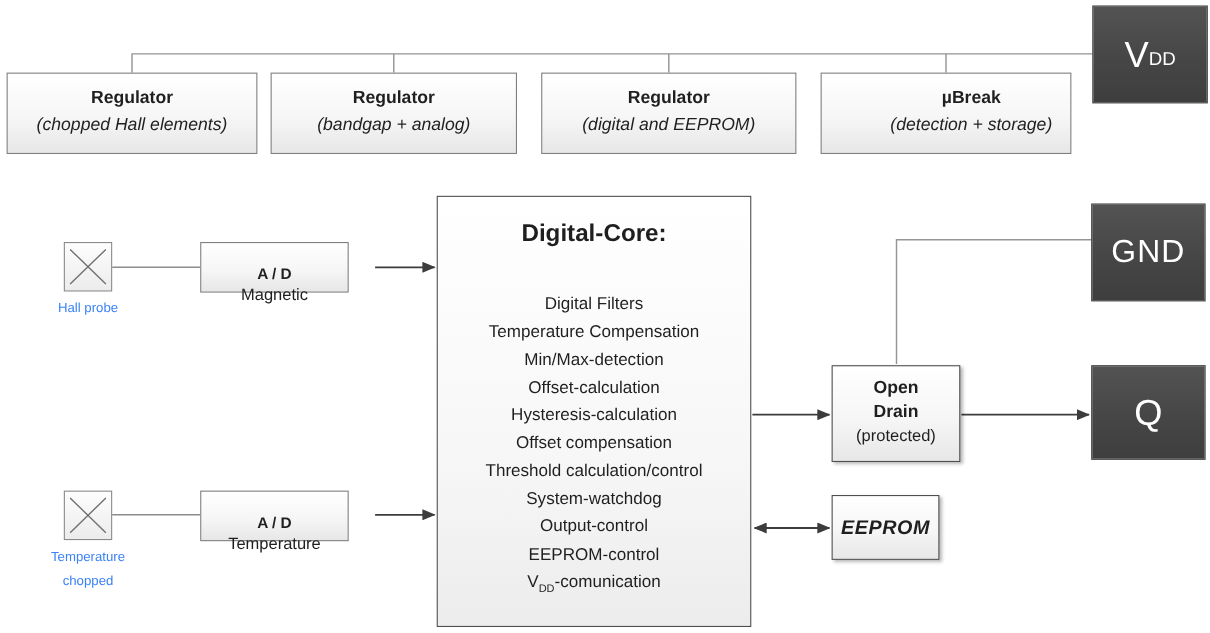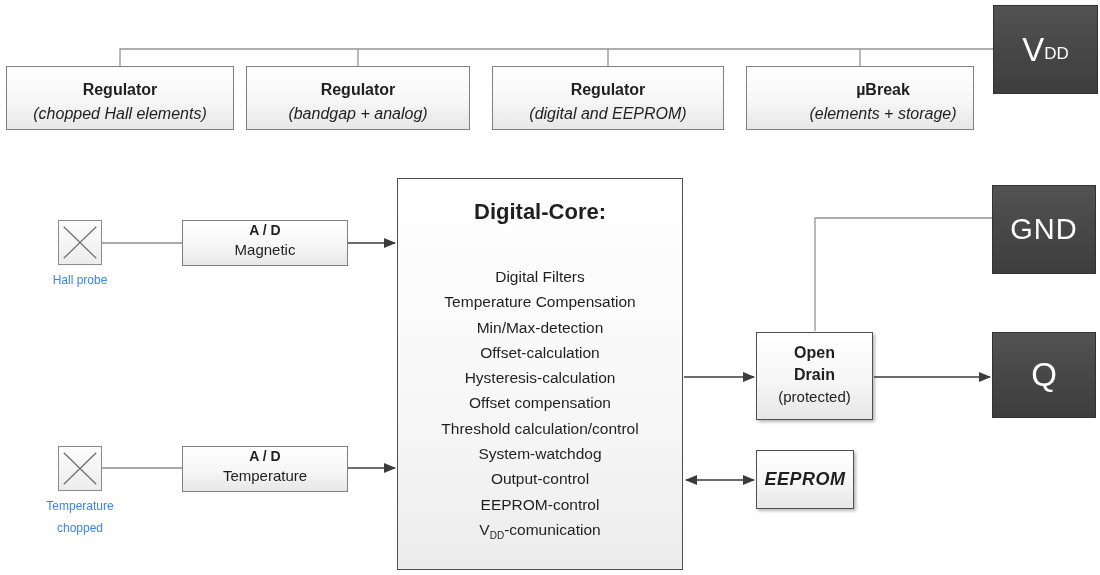--- a/index.html
+++ b/index.html
@@ -14,25 +14,25 @@
   svg.wires{position:absolute;left:0;top:0;width:1100px;height:575px;}
 
   
   .box-light{
     position:absolute;
     box-sizing:border-box;
     background:linear-gradient(180deg,#ffffff 0%,#f6f6f6 55%,#e7e7e7 100%);
     border:1px solid #7f7f7f;
     text-align:center;
   }
-  .reg-box{top:66px;height:64px;padding-top:11px;}
+  .reg-box{top:66px;height:74px;padding-top:11px;}
   .reg-title{font-weight:bold;font-size:16px;line-height:24px;}
   .reg-sub{font-size:16px;line-height:24px;font-style:italic;}
 
-  .adc-box{left:182px;width:166px;height:46px;padding-top:0;}
+  .adc-box{left:182px;width:135px;height:46px;padding-top:19px;}
   .adc-title{font-weight:bold;font-size:14px;line-height:19px;}
   .adc-sub{font-size:15px;line-height:19px;}
 
   .sensor-box{
     position:absolute;left:58px;width:44px;height:45px;
     box-sizing:border-box;
     background:linear-gradient(180deg,#fdfdfd,#ececec);
     border:1px solid #8a8a8a;
   }
   .sensor-box svg{display:block;width:100%;height:100%;}
@@ -117,21 +117,21 @@
   <div class="box-light reg-box" style="left:246px;width:224px;">
     <div class="reg-title">Regulator</div>
     <div class="reg-sub">(bandgap + analog)</div>
   </div>
   <div class="box-light reg-box" style="left:492px;width:232px;">
     <div class="reg-title">Regulator</div>
     <div class="reg-sub">(digital and EEPROM)</div>
   </div>
   <div class="box-light reg-box" style="left:746px;width:228px;padding-left:46px;">
     <div class="reg-title">µBreak</div>
-    <div class="reg-sub">(elements + storage)</div>
+    <div class="reg-sub">(detection + storage)</div>
   </div>
 
   <div class="dark-box vdd-box">
     <span>V</span>
       <sub>DD</sub>
   </div>
   <div class="dark-box gnd-box">GND</div>
   <div class="dark-box q-box">Q</div>
 
   <div class="sensor-box" style="top:220px;">

